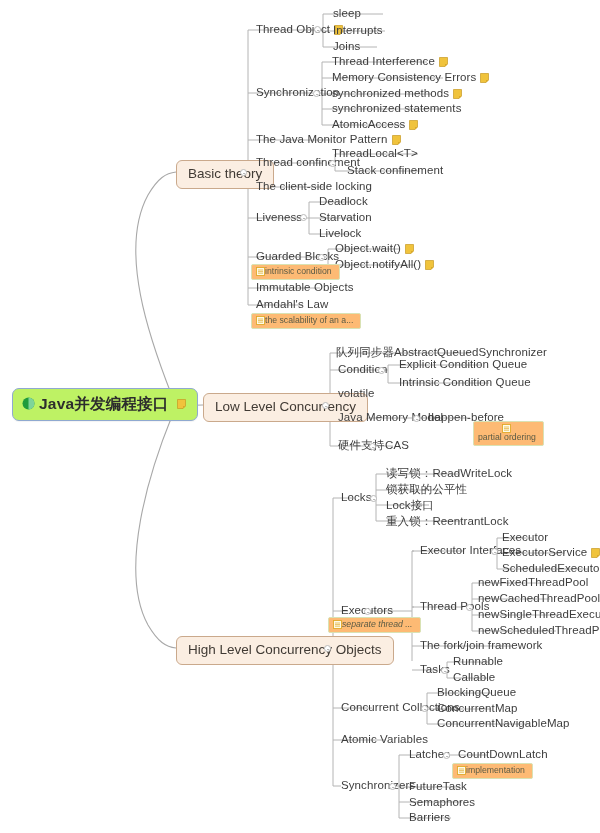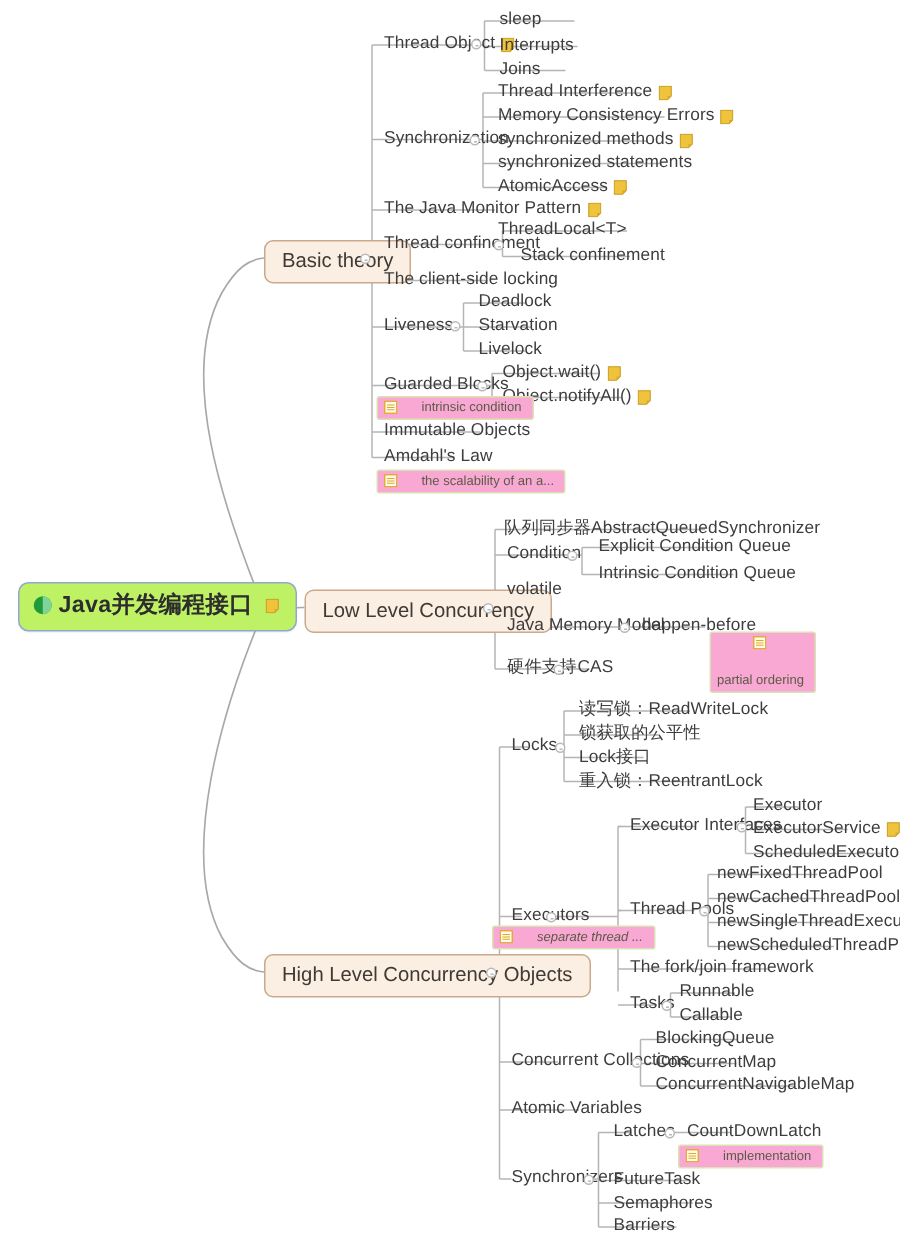--- a/index.html
+++ b/index.html
@@ -67,29 +67,29 @@
     background: #fbeee2;
     border: 1px solid #caa98c;
     border-radius: 6px;
     padding: 6px 11px 7px 11px;
     font-size: 13.5px;
     color: #403a34;
   }
 
   
   .callout {
-    background: #f9a8d4;
+    background: #fdba74;
     border: 1px solid #d9e2b4;
     border-radius: 2px;
     padding: 2px 7px 3px 4px;
     font-size: 8.7px;
     color: #5b5b45;
     display: flex;
     align-items: center;
-    gap: 16px;
+    gap: 0;
   }
 
   
   .note-icon {
     display: inline-block;
     width: 9px; height: 10px;
     margin-left: 4px;
     position: relative;
     flex: 0 0 auto;
   }

